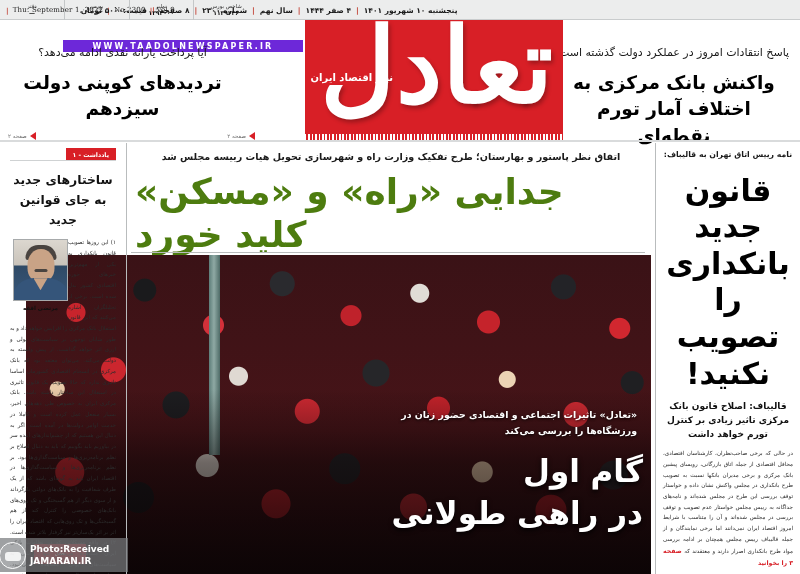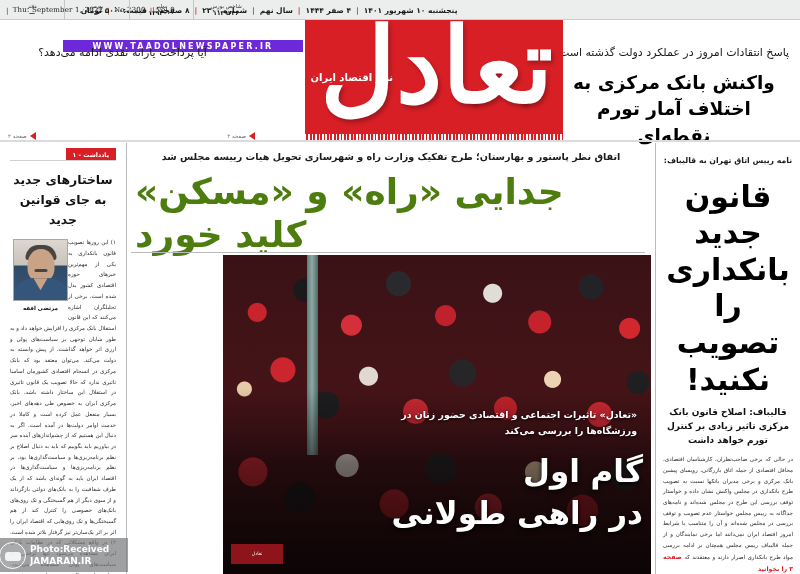--- a/index.html
+++ b/index.html
@@ -103,21 +103,21 @@
 
   .mast-rule {
     position:absolute; top:140px; left:0; width:800px; height:2px; background:#d9dbdc;
   }
 
   
   .body-grid {
     position:absolute; top:143px; left:0; width:800px; height:431px;
     display:flex; direction:rtl;
   }
-  .col-right { width:145px; height:431px; border-left:1px solid #b9bcbd; padding:12px 7px 0 7px; }
+  .col-right { width:145px; height:431px; border-left:1px solid #b9bcbd; padding:6px 7px 0 7px; }
   .col-center{ width:528px; height:431px; position:relative; }
   .col-left  { width:127px; height:431px; border-right:1px solid #b9bcbd; padding:0 10px; position:relative; }
 
   
   .rc-kicker { font-size:7.8px; font-weight:700; line-height:1.5; text-align:center; color:#1a1a1a; }
   .rc-head {
     margin-top:12px; text-align:center;
     font-size:30px; font-weight:700; line-height:1.22; color:#000; letter-spacing:-1px;
   }
   .rc-sub {
@@ -136,21 +136,21 @@
     line-height:1.4; color:#1a1a1a;
   }
   .cc-head {
     padding:8px 8px 0 8px; text-align:left;
     font-size:36px; font-weight:700; line-height:1.18; color:#4d7c0f; letter-spacing:-1.4px;
   }
   .cc-mark { display:flex; align-items:center; gap:3px; padding:6px 10px 3px 0; }
   .cc-rule { position:absolute; top:109px; right:10px; left:4px; height:1px; background:#b9bcbd; }
 
   .photo {
-    position:absolute; top:112px; right:4px; width:428px; height:319px;
+    position:absolute; top:112px; right:4px; width:625px; height:319px;
     overflow:hidden; background:#2b1113;
   }
   .crowd { position:absolute; inset:0; }
   .crowd .layer { position:absolute; inset:0; }
   .l1 {
     background:
       radial-gradient(circle at 8% 18%,#c8242c 0 9px,transparent 10px),
       radial-gradient(circle at 19% 11%,#1a1a1c 0 11px,transparent 12px),
       radial-gradient(circle at 30% 22%,#d3303a 0 10px,transparent 11px),
       radial-gradient(circle at 41% 9%,#2a2a2e 0 12px,transparent 13px),
@@ -341,20 +341,21 @@
     <div class="logo-block">
       <div class="logo-word">تعادل</div>
       <div class="logo-tag">نیاز اقتصاد ایران</div>
       <div class="logo-ruler"></div>
     </div>
 
     <div class="weburl">WWW.TAADOLNEWSPAPER.IR</div>
 
     <div class="teaser left">
       <div class="kicker">آیا پرداخت یارانه نقدی ادامه می‌دهد؟</div>
+      <div class="big">تردیدهای کوپنی دولت سیزدهم</div>
     </div>
 
     <div class="pagemark r" style="top:110px;right:545px;">
       <div class="tri"></div>
       <span class="pm-txt">صفحه ۲</span>
     </div>
     <div class="pagemark l" style="top:110px;left:8px;">
       <div class="tri"></div>
       <span class="pm-txt">صفحه ۲</span>
     </div>

